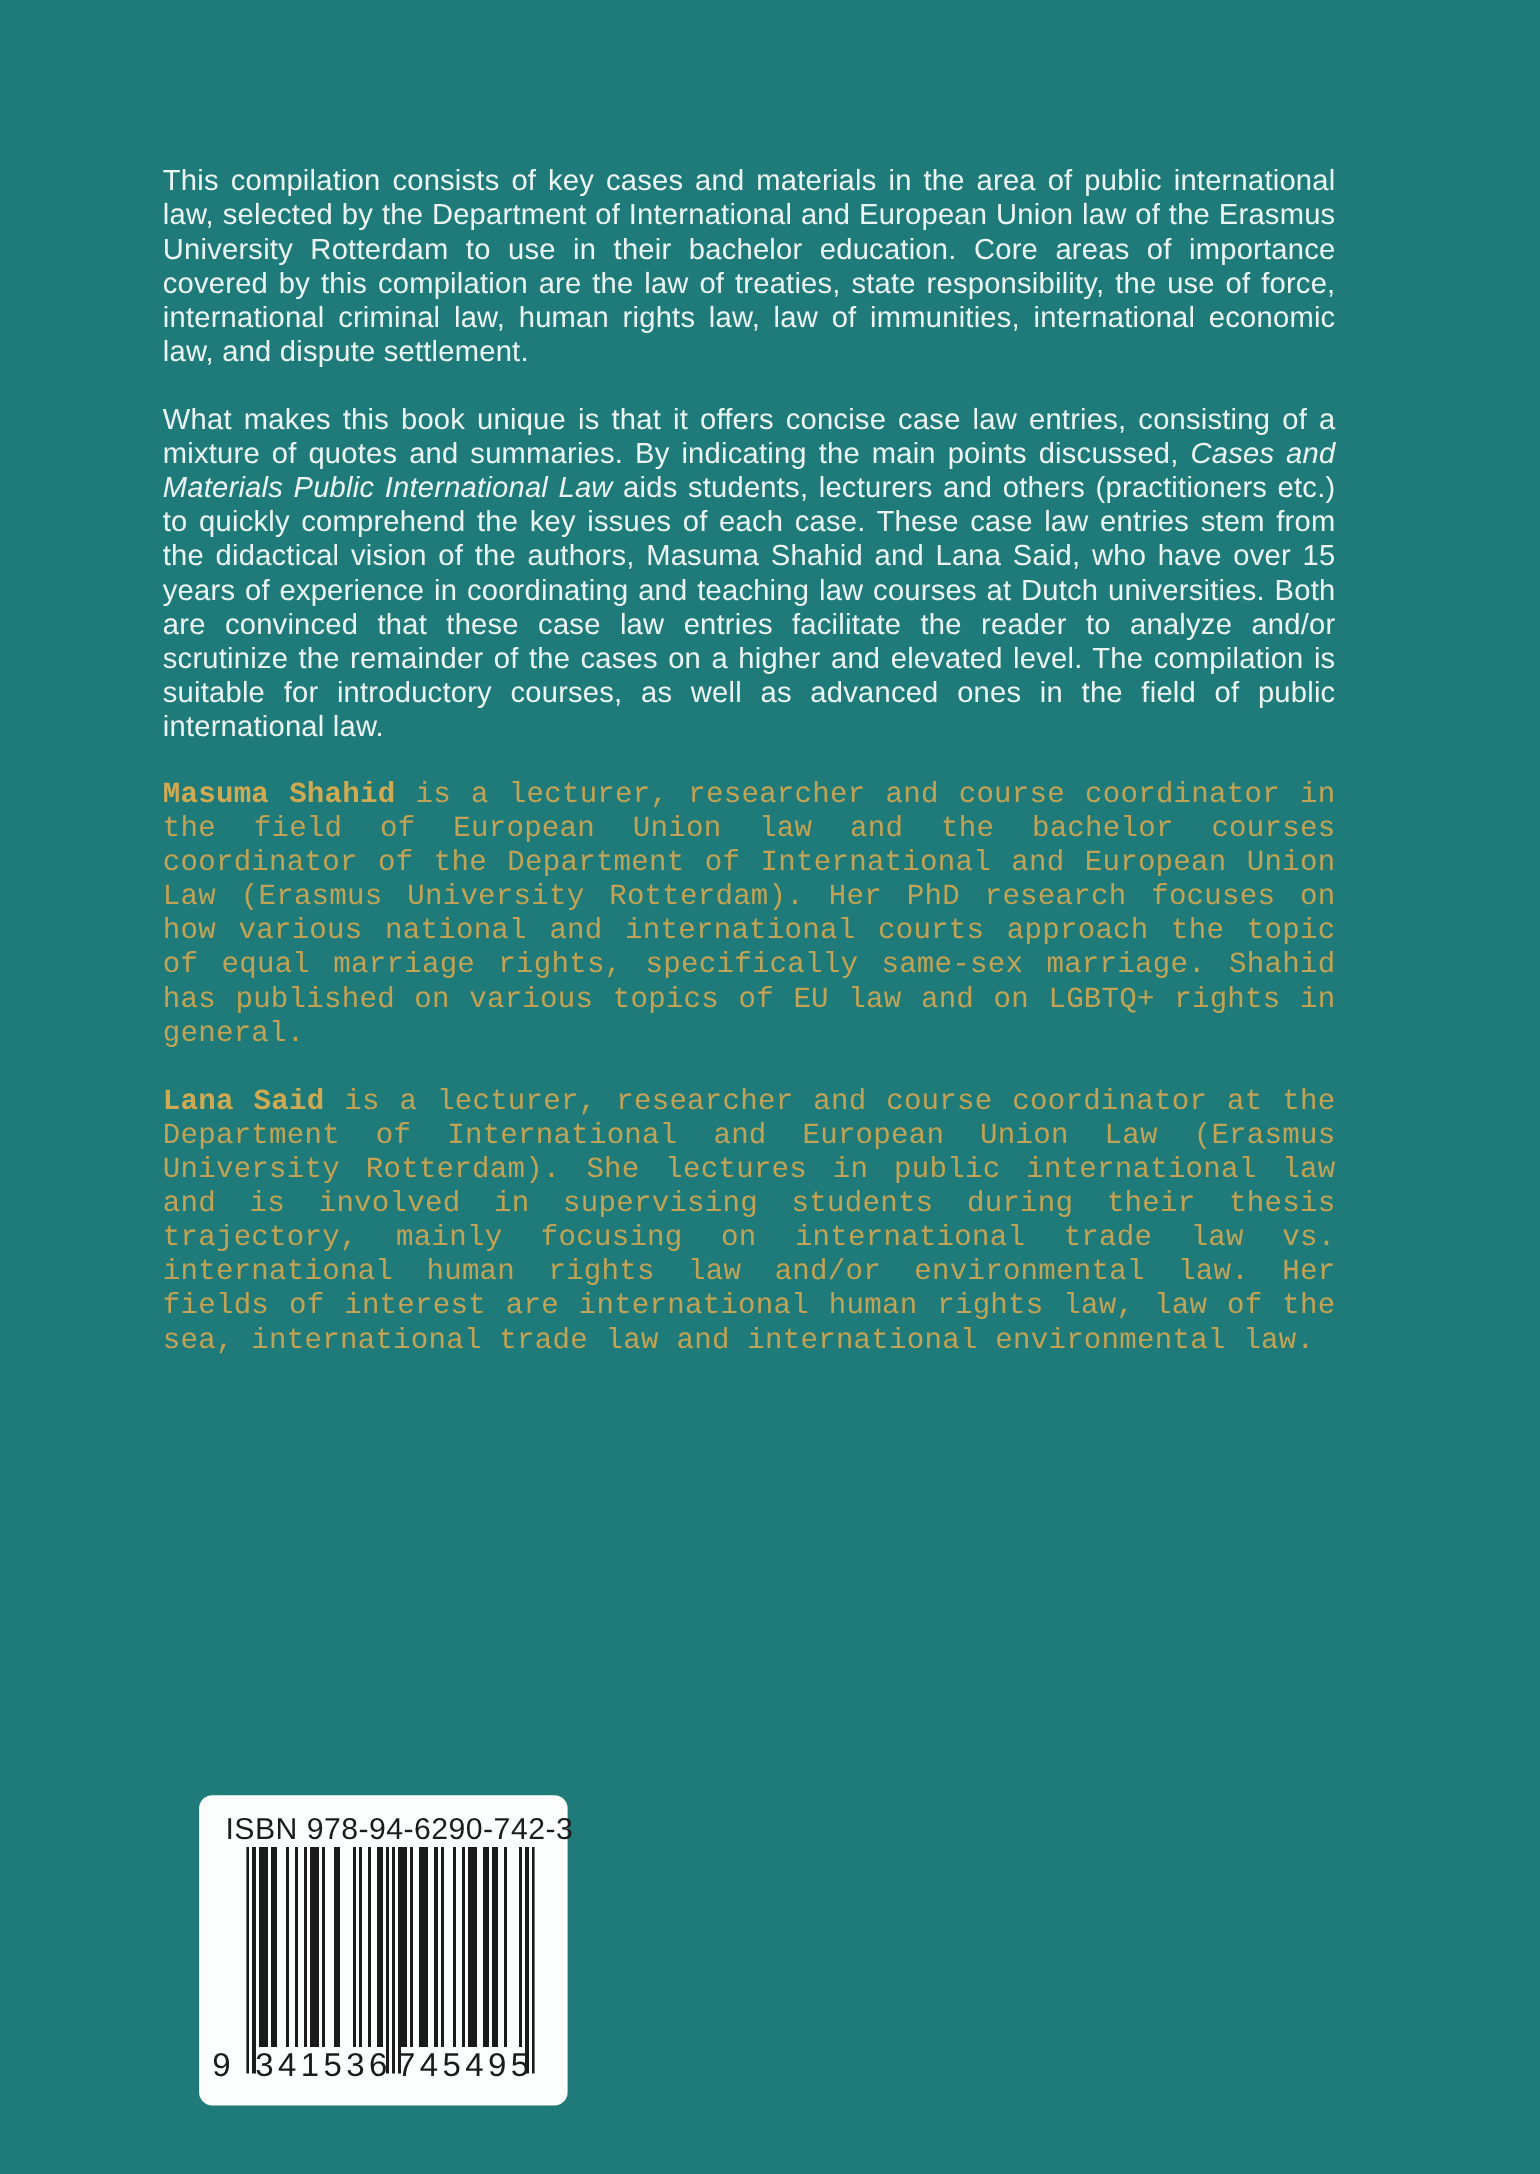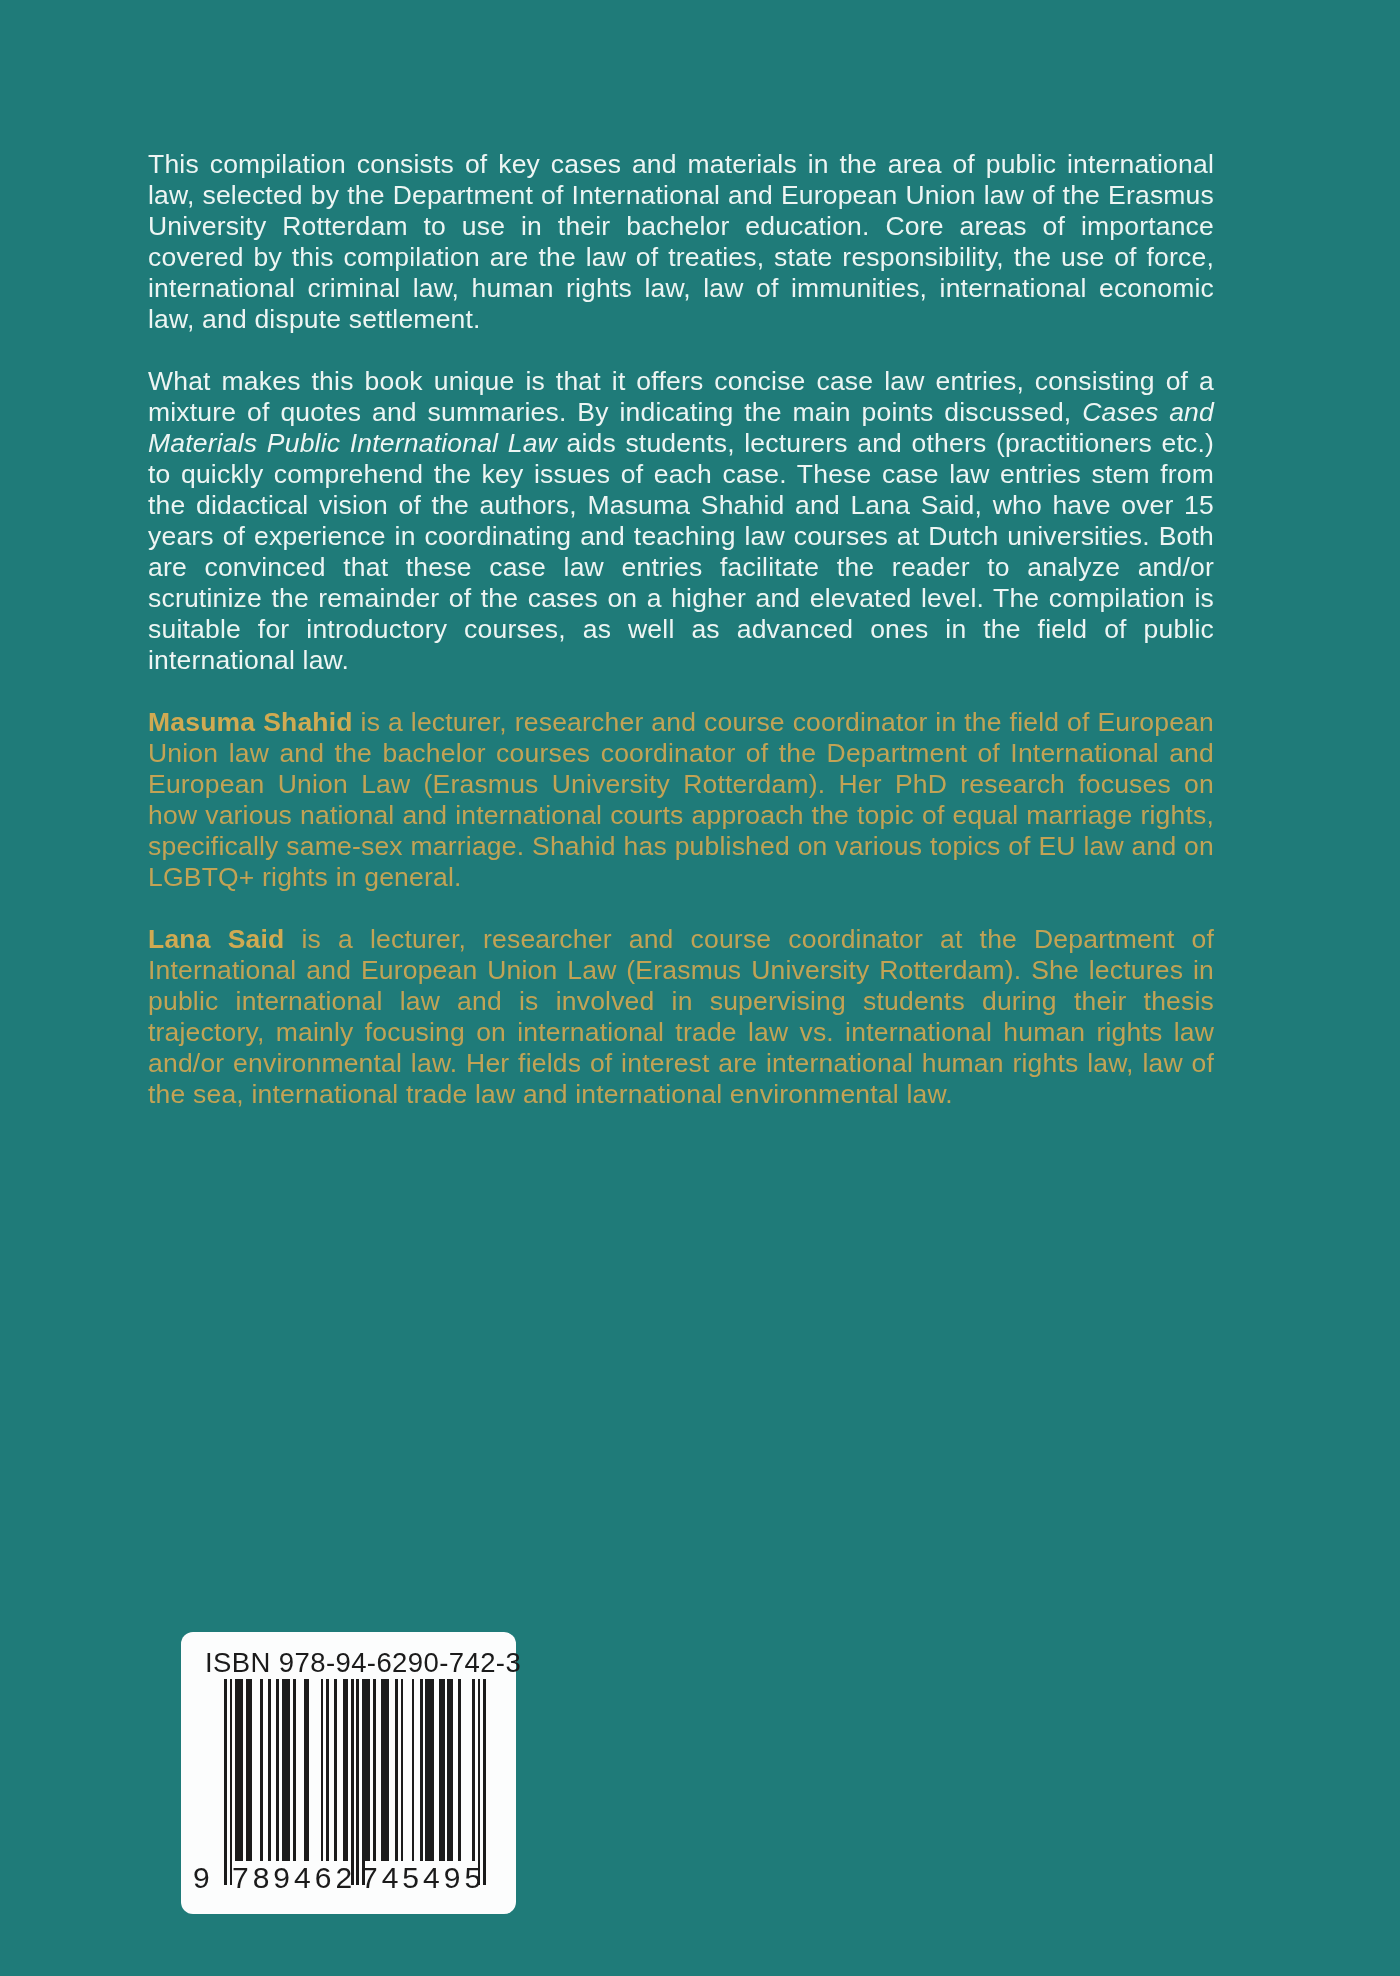--- a/index.html
+++ b/index.html
@@ -21,21 +21,21 @@
     width: 1066px;
   }
   .para {
     margin: 0 0 31px 0;
     font-size: 26.5px;
     line-height: 31px;
     text-align: justify;
     letter-spacing: 0.2px;
   }
   .para-body   { color: var(--body-text, #edf5f3); }
-  .para-accent { color: var(--accent-text, #c2a355); }
+  .para-accent { color: var(--accent-text, #c2a355); font-family: Liberation Mono, monospace; }
   .seg-normal  { }
   .seg-italic  { font-style: italic; }
   .seg-bold    { font-weight: 700; color: var(--accent-bold, #d0aa52); }
 
   
   .barcode-box {
     position: absolute;
     left: 181px;
     top: 1632px;
     width: 335px;
@@ -121,17 +121,17 @@
           <rect x="73" y="0" width="3" height="91"></rect>
           <rect x="78" y="0" width="2" height="91"></rect>
           <rect x="81" y="0" width="2" height="91"></rect>
           <rect x="85" y="0" width="1" height="91"></rect>
           <rect x="90" y="0" width="1" height="91"></rect>
           <rect x="92" y="0" width="1" height="103"></rect>
           <rect x="94" y="0" width="1" height="103"></rect>
         </svg>
     </div>
     <span class="digit digit-lead">9</span>
-    <span class="digit digit-g1">789462</span>
+    <span class="digit digit-g1">341536</span>
     <span class="digit digit-g2">745495</span>
   </div>
 
 </div>
 
 </body></html>

